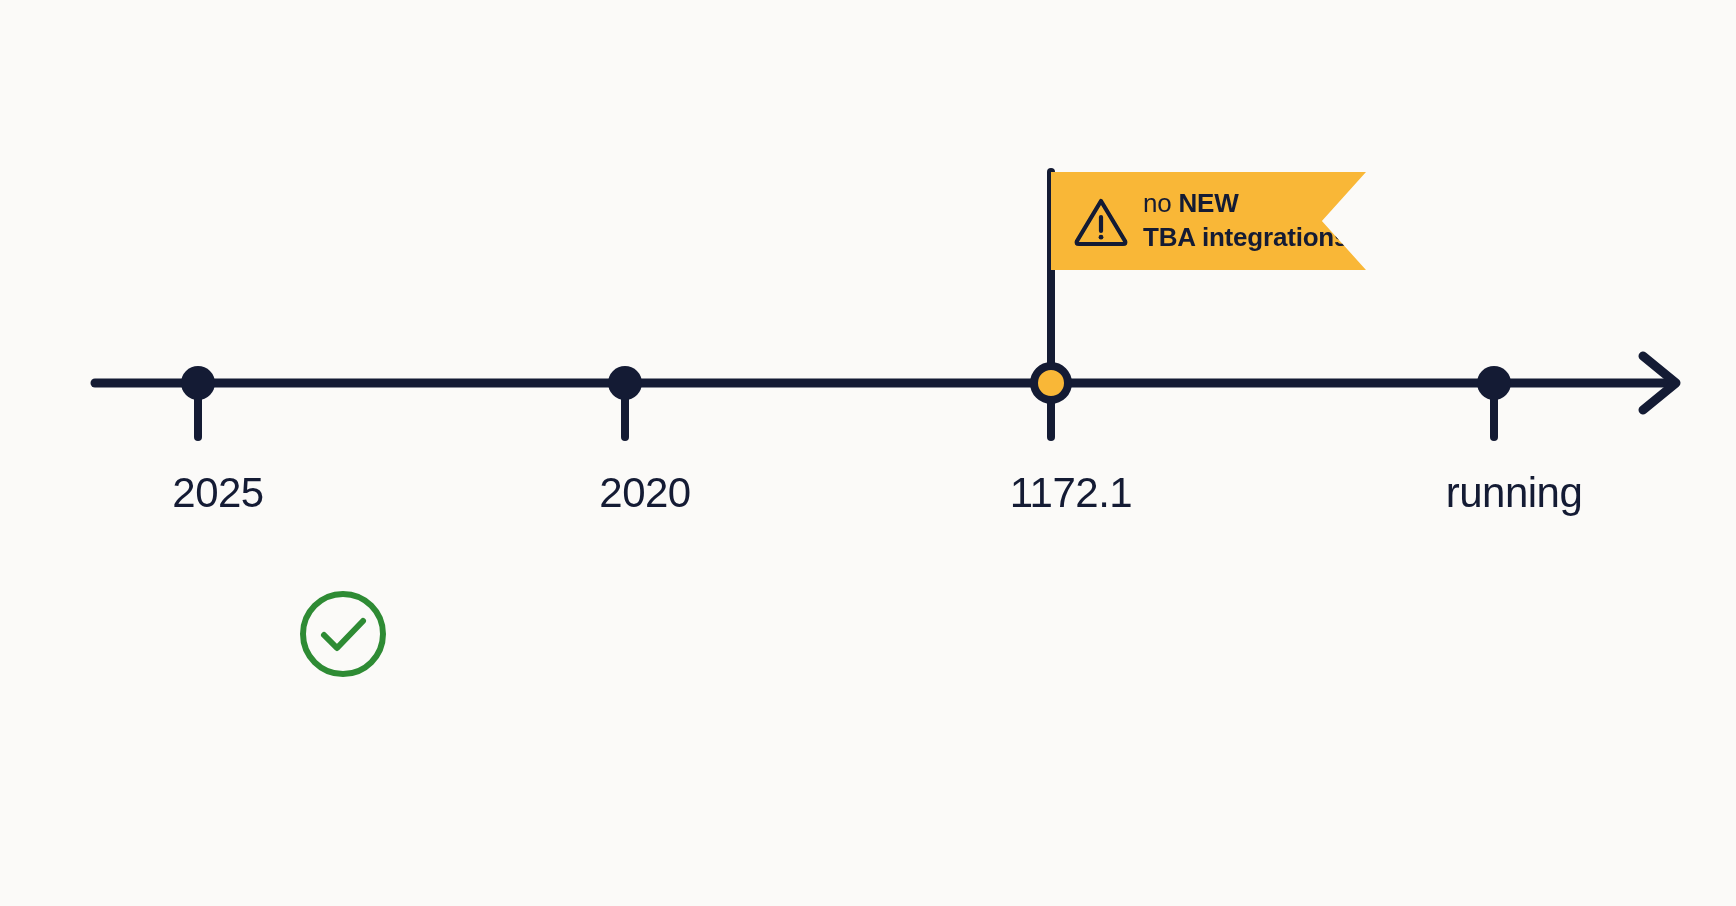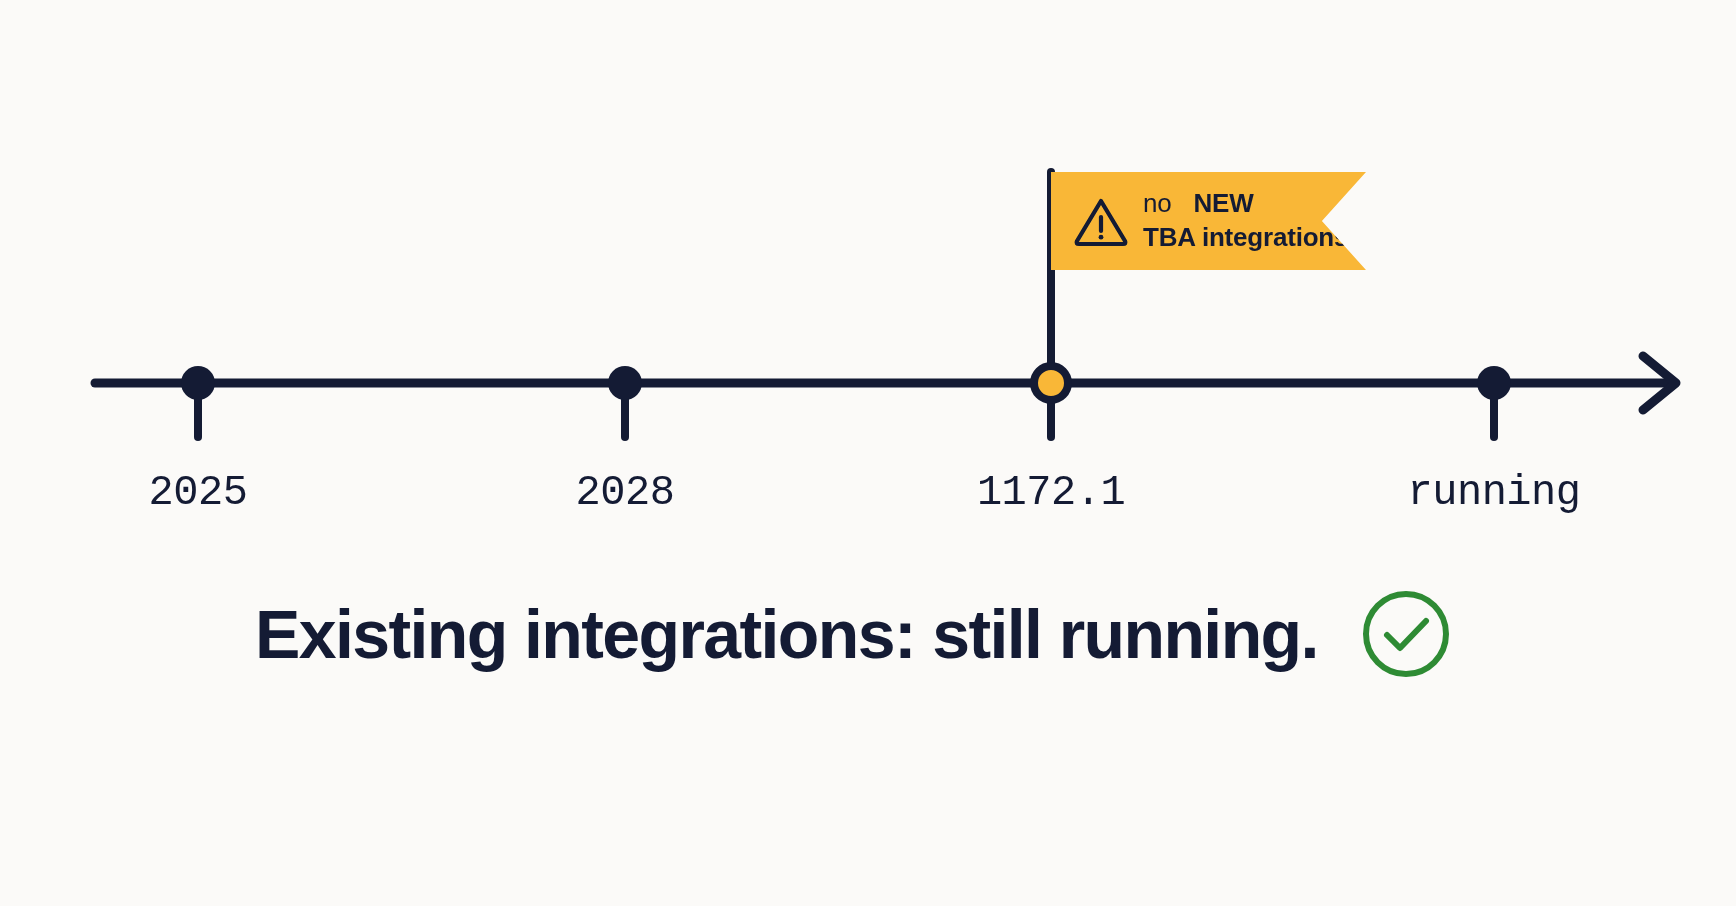--- a/index.html
+++ b/index.html
@@ -28,27 +28,28 @@
     left: 0;
     top: 0;
     width: 1736px;
     height: 906px;
   }
 
   
   .tick-label {
     position: absolute;
     transform: translateX(-50%);
-    font-family: Liberation Mono, monospace;
+    font-family: Liberation Sans, sans-serif;
     font-size: 42px;
     font-weight: 500;
     letter-spacing: -0.5px;
     color: #141B34;
     white-space: nowrap;
     line-height: 1;
+    margin-left: 20px;
   }
 
   
   .flag {
     position: absolute;
     left: 1051px;
     top: 172px;
     width: 315px;
     height: 98px;
     background: #F9B737;
@@ -69,21 +70,20 @@
   .flag-text {
     font-family: "Liberation Sans", sans-serif;
     font-size: 26px;
     line-height: 1.30;
     color: #141B34;
     letter-spacing: -0.2px;
     white-space: nowrap;
   }
   .flag-line-1 .kw {
     font-weight: 700;
-    margin-left: 15px;
   }
   .flag-line-2 {
     font-weight: 600;
   }
 
   
   .headline-row {
     position: absolute;
     left: 255px;
     top: 588px;
@@ -125,37 +125,36 @@
     <circle cx="625" cy="383" r="17" fill="#141B34"></circle>
 
     <line x1="1051" y1="172" x2="1051" y2="437" stroke="#141B34" stroke-width="8" stroke-linecap="round"></line>
     <circle cx="1051" cy="383" r="17" fill="#F9B737" stroke="#141B34" stroke-width="8"></circle>
 
     <line x1="1494" y1="383" x2="1494" y2="437" stroke="#141B34" stroke-width="8" stroke-linecap="round"></line>
     <circle cx="1494" cy="383" r="17" fill="#141B34"></circle>
   </svg>
 
   <div class="tick-label" style="left:198px;  top:472px;">2025</div>
-  <div class="tick-label" style="left:625px;  top:472px;">2028</div>
+  <div class="tick-label" style="left:625px;  top:472px;">2020</div>
   <div class="tick-label" style="left:1051px; top:472px;">1172.1</div>
   <div class="tick-label" style="left:1494px; top:472px;">running</div>
 
   <div class="flag">
     <svg class="flag-icon" viewBox="0 0 56 56">
       <path d="M28 8 L52 48 Q53.5 51 50 51 L6 51 Q2.5 51 4 48 Z" fill="none" stroke="#141B34" stroke-width="4.2" stroke-linejoin="round"></path>
       <line x1="28" y1="24" x2="28" y2="38" stroke="#141B34" stroke-width="4.2" stroke-linecap="round"></line>
       <circle cx="28" cy="44.2" r="2.4" fill="#141B34"></circle>
     </svg>
     <div class="flag-text">
       <div class="flag-line-1"><span>no </span><span class="kw">NEW</span></div>
       <div class="flag-line-2">TBA integrations</div>
     </div>
   </div>
 
   <div class="headline-row">
-    <div class="headline">Existing integrations: still running.</div>
     <svg class="check-icon" viewBox="0 0 92 92">
       <circle cx="46" cy="46" r="40" fill="none" stroke="#2E8B34" stroke-width="6"></circle>
       <polyline points="27,47 40,60 66,33" fill="none" stroke="#2E8B34" stroke-width="6" stroke-linecap="round" stroke-linejoin="round"></polyline>
     </svg>
   </div>
 
 </div>
 
 </body></html>

